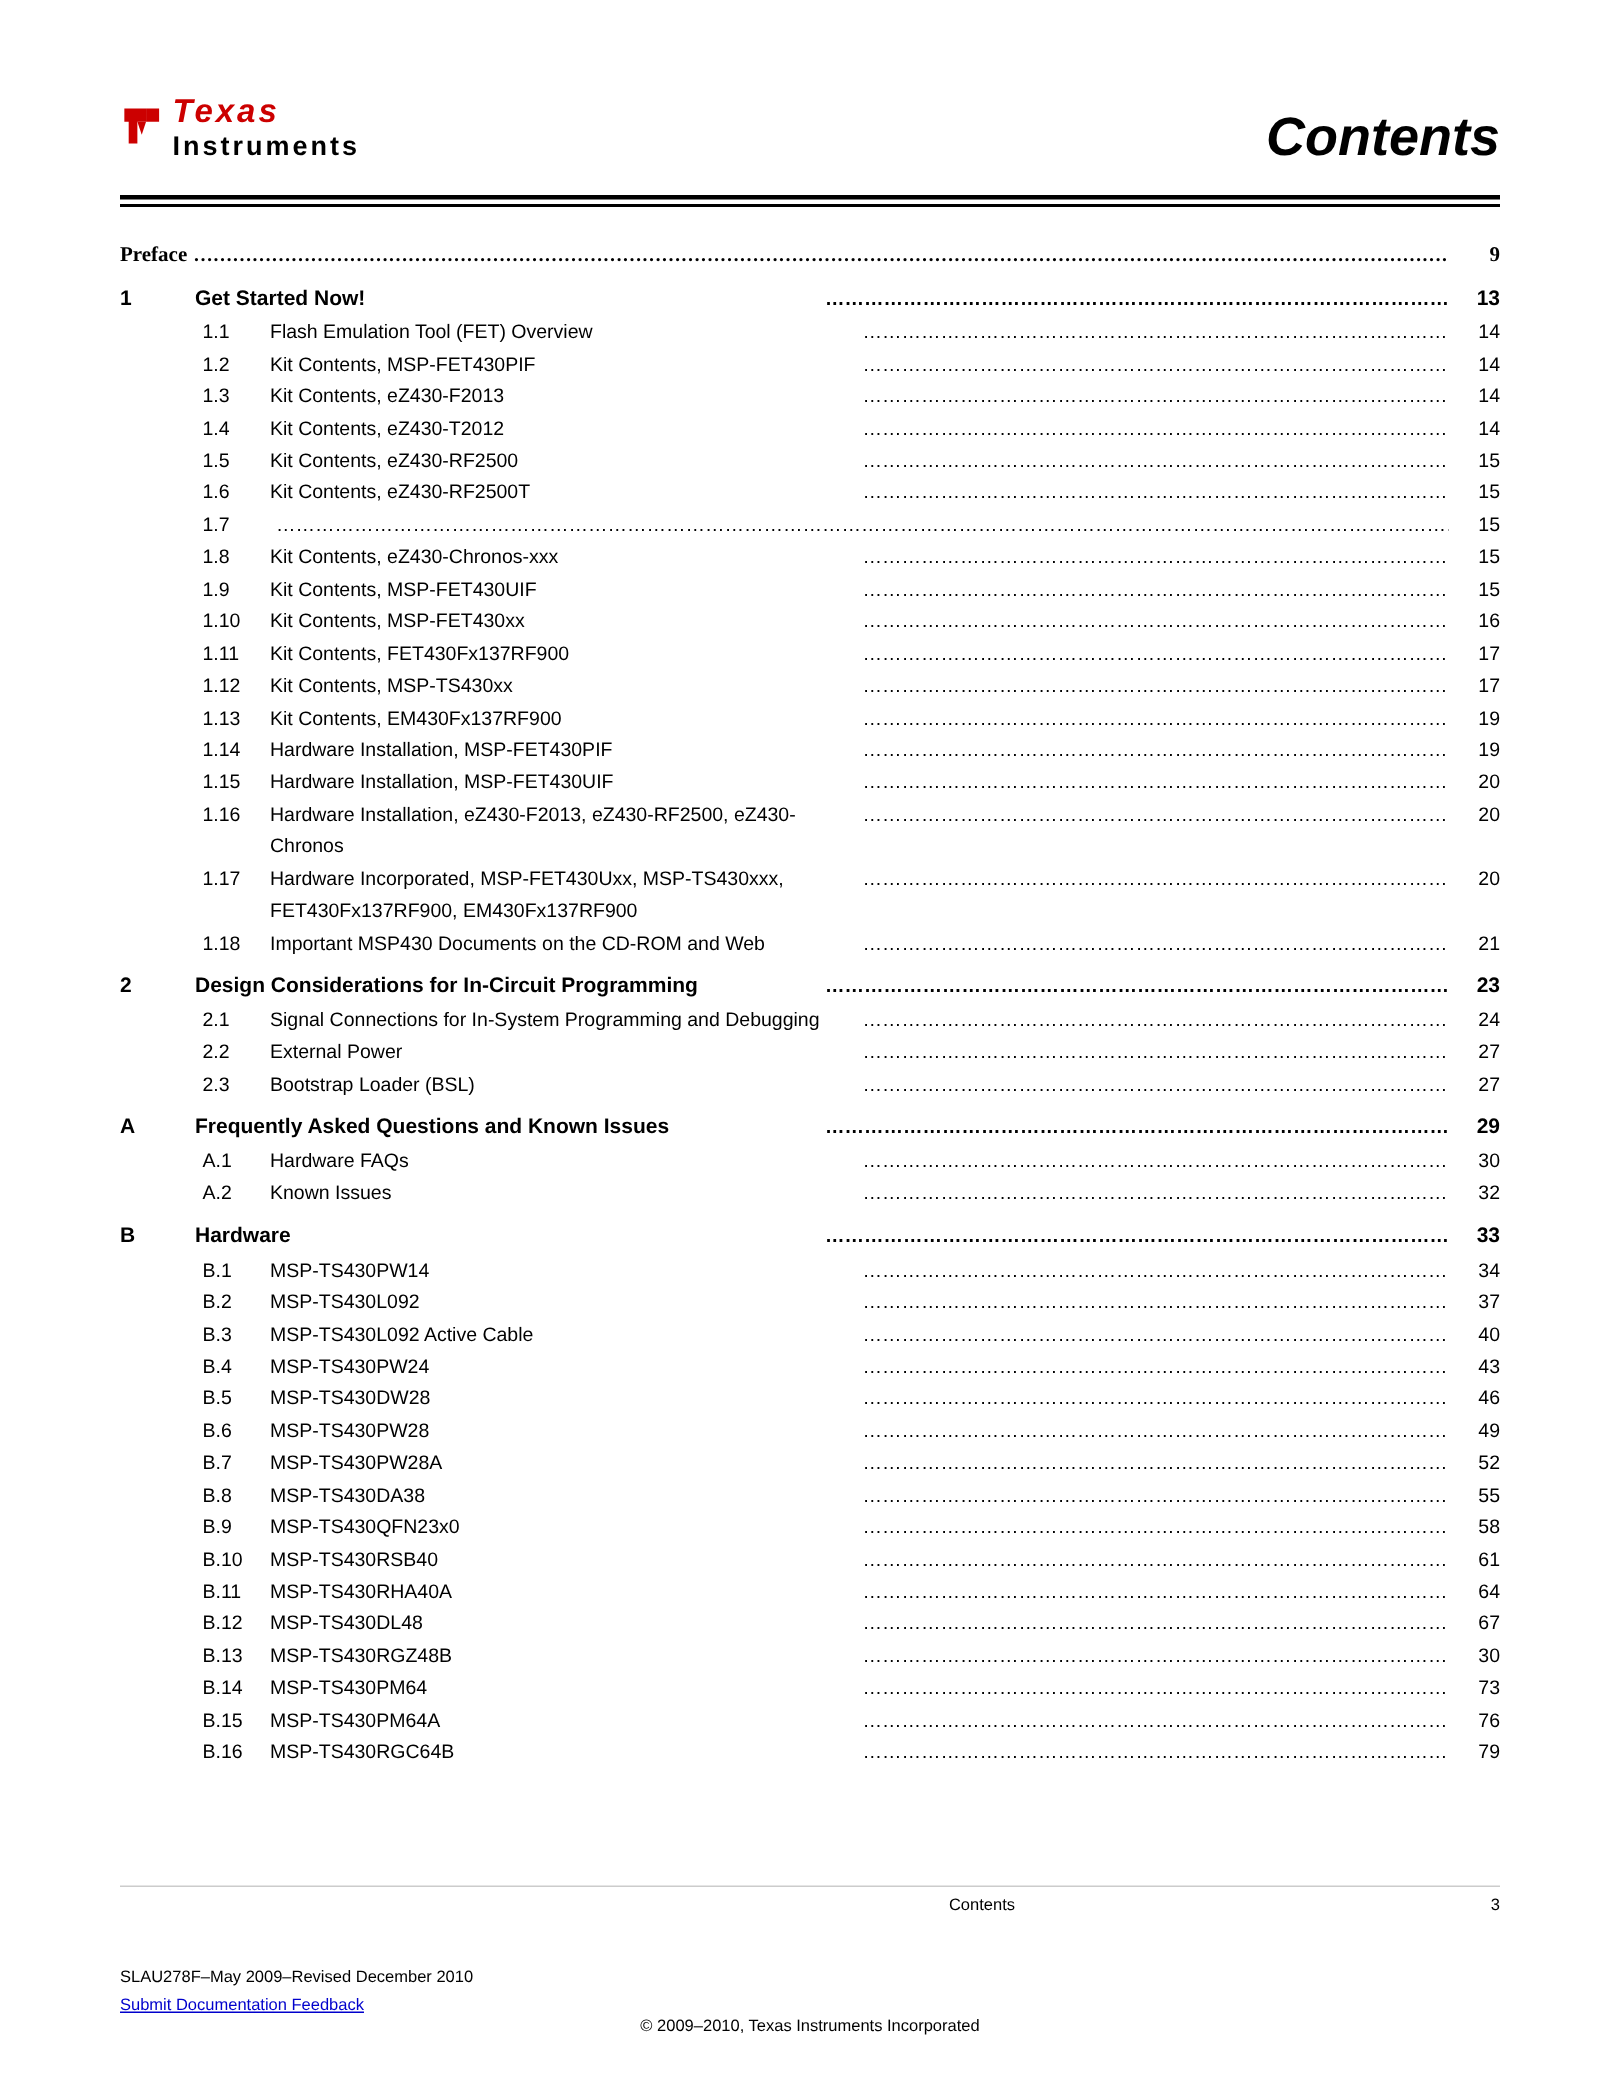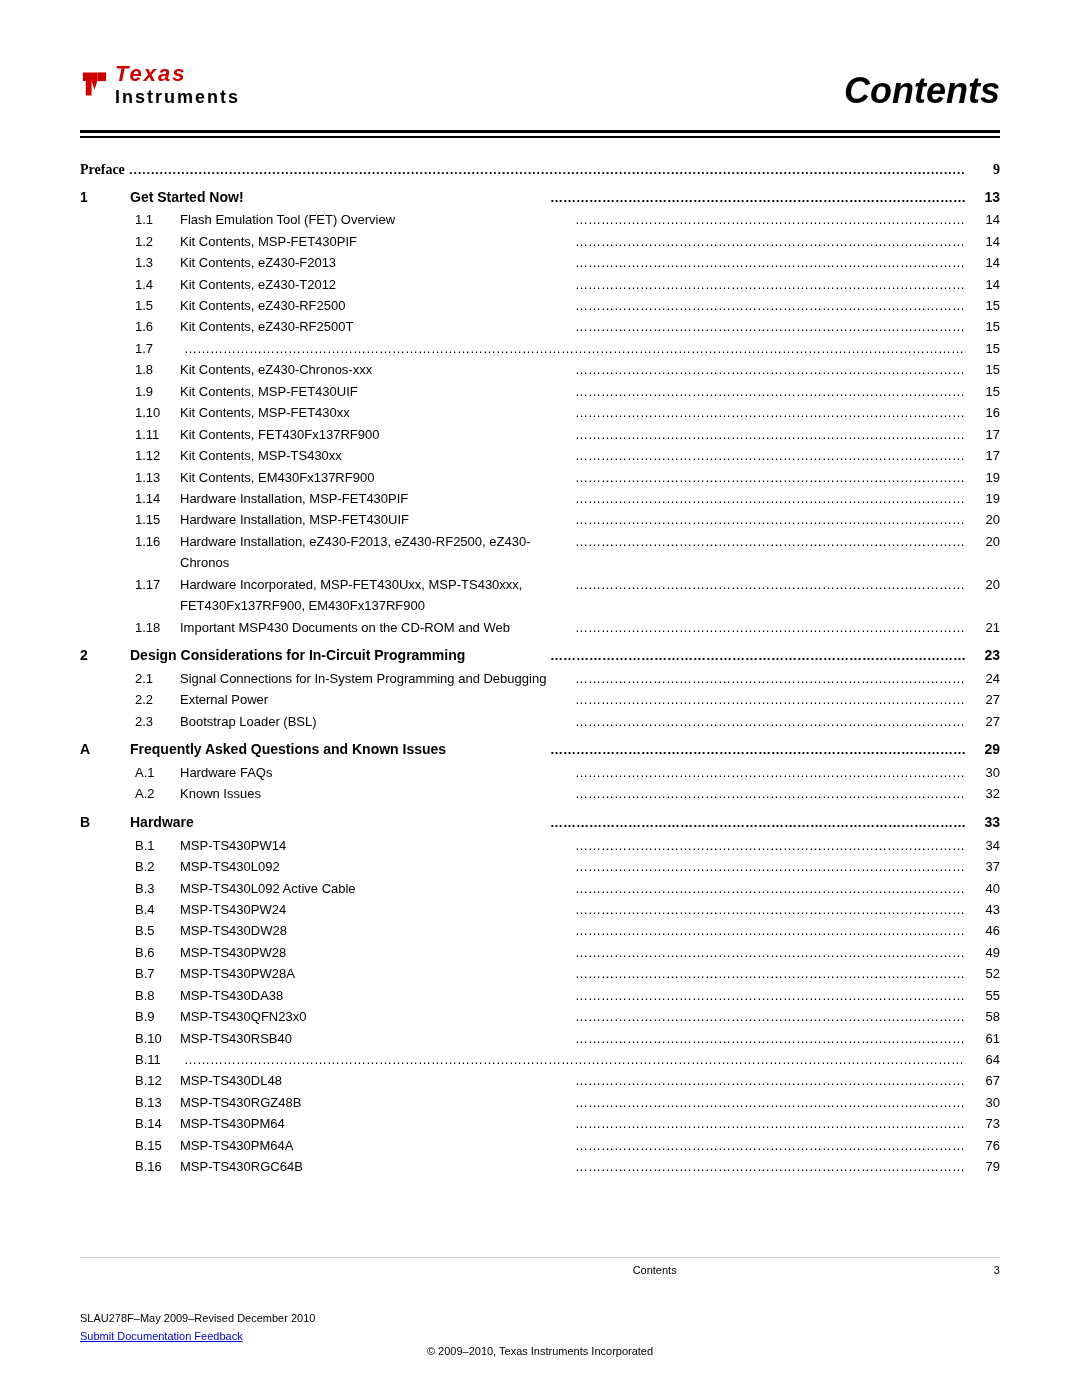--- a/index.html
+++ b/index.html
@@ -493,20 +493,21 @@
         <span class="sub-page">58</span>
       </div>
       <div class="sub-entry">
         <span class="sub-num" style="min-width: 100px; padding-left: 55px;">B.10</span>
         <span class="sub-label">MSP-TS430RSB40</span>
         <span class="sub-dots">…………………………………………………………………………………………………………………………………………………………………………………………………………………………………………………………………………………………………………………………</span>
         <span class="sub-page">61</span>
       </div>
       <div class="sub-entry">
         <span class="sub-num" style="min-width: 100px; padding-left: 55px;">B.11</span>
+        <span class="sub-label">MSP-TS430RHA40A</span>
         <span class="sub-dots">…………………………………………………………………………………………………………………………………………………………………………………………………………………………………………………………………………………………………………………………</span>
         <span class="sub-page">64</span>
       </div>
       <div class="sub-entry">
         <span class="sub-num" style="min-width: 100px; padding-left: 55px;">B.12</span>
         <span class="sub-label">MSP-TS430DL48</span>
         <span class="sub-dots">…………………………………………………………………………………………………………………………………………………………………………………………………………………………………………………………………………………………………………………………</span>
         <span class="sub-page">67</span>
       </div>
       <div class="sub-entry">

